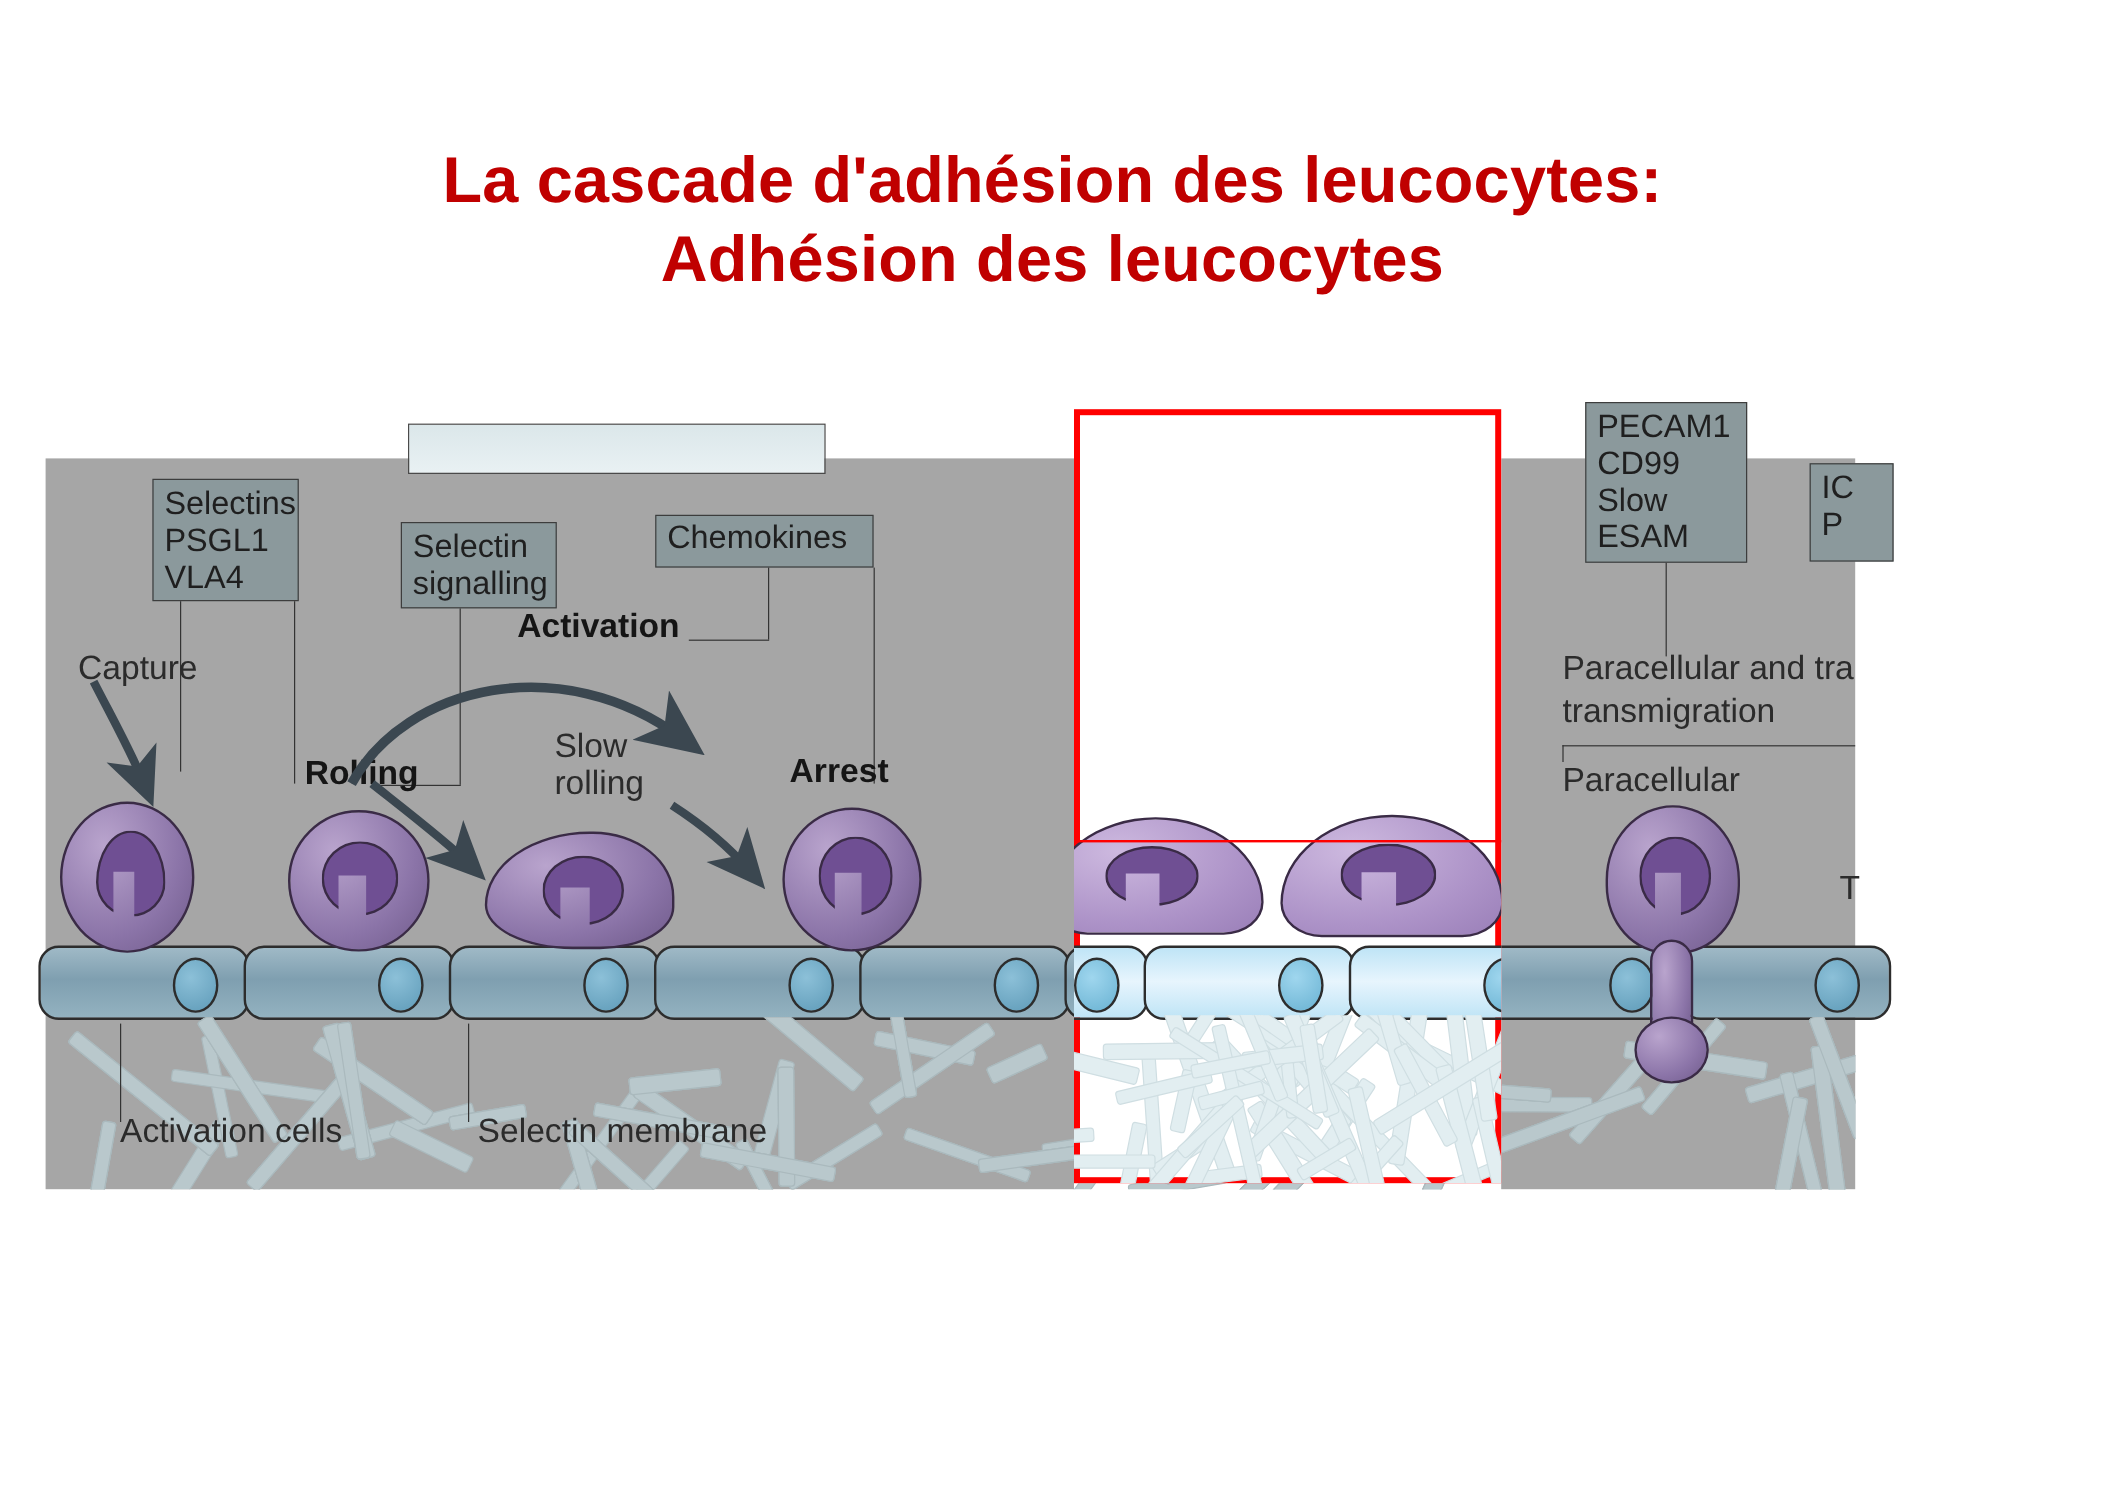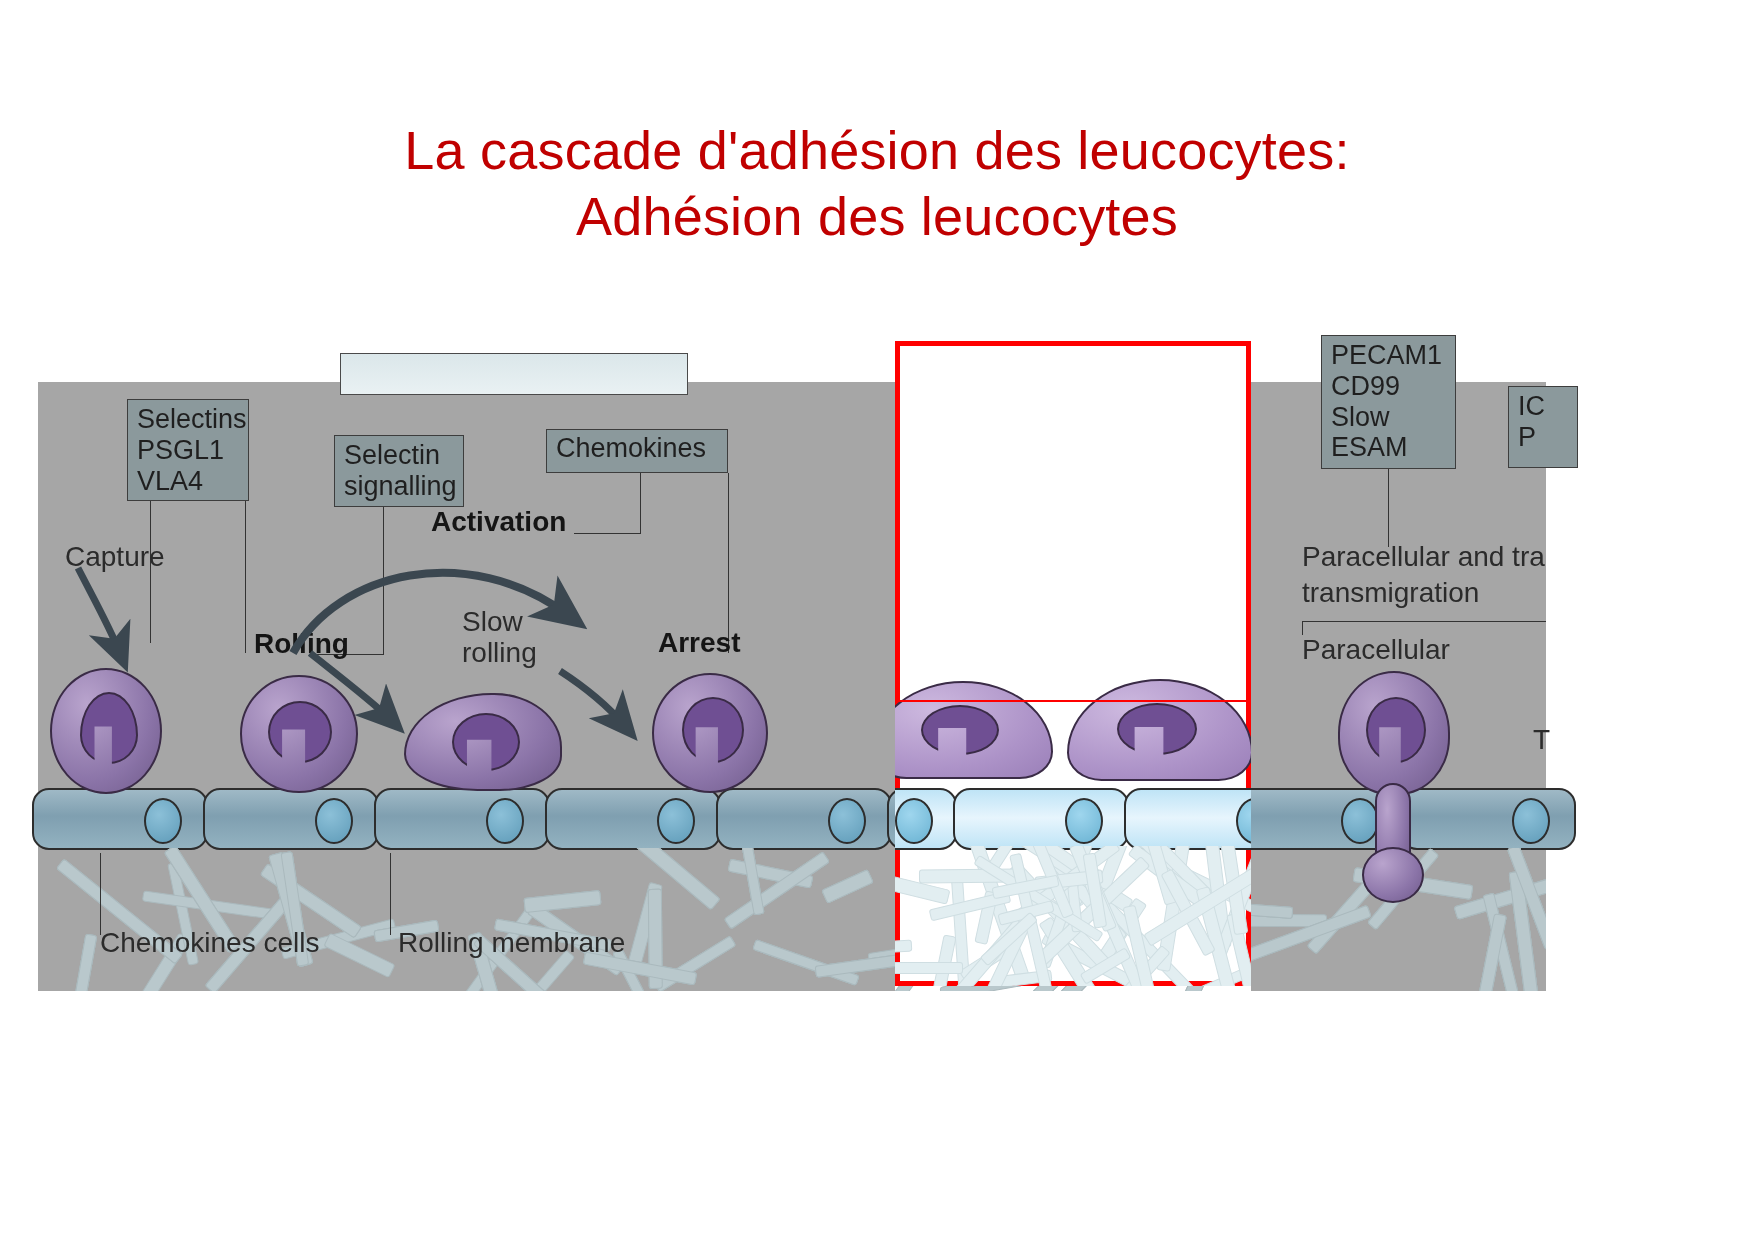--- a/index.html
+++ b/index.html
@@ -8,21 +8,21 @@
     font-family:"Liberation Sans", sans-serif;
     overflow:hidden;position:relative;
   }
   
   #title-block{
     position:absolute;left:0;top:118px;width:1754px;
     text-align:center;line-height:1.22;
   }
   #title-block .tline{
     display:block;
-    font-size:54px;font-weight:normal;color:#C00000;
+    font-size:54px;font-weight:bold;color:#C00000;
     letter-spacing:.2px;
   }
 
   
   #figure{
     position:absolute;left:38px;top:353px;width:1508px;height:638px;
   }
   .gray-pane{position:absolute;background:#a6a6a6;}
   #gray-left{left:0;top:29px;width:857px;height:609px;}
   #gray-right{left:1213px;top:29px;width:295px;height:609px;}
@@ -468,23 +468,23 @@
   <div class="fig-label bold" style="left:620px;top:274px;">Arrest</div>
 
   <div class="fig-label" style="left:1264px;top:188px;white-space:nowrap;">Paracellular and tra</div>
   <div class="fig-label" style="left:1264px;top:224px;white-space:nowrap;">transmigration</div>
   <div class="leader h" style="left:1264px;top:268px;width:244px;"></div>
   <div class="leader v" style="left:1264px;top:268px;height:14px;"></div>
   <div class="fig-label" style="left:1264px;top:281px;white-space:nowrap;">Paracellular</div>
   <div class="fig-label" style="left:1495px;top:371px;">T</div>
 
   <div class="leader v" style="left:62px;top:500px;height:82px;"></div>
-  <div class="fig-label" style="left:62px;top:574px;">Chemokines cells</div>
+  <div class="fig-label" style="left:62px;top:574px;">Activation cells</div>
   <div class="leader v" style="left:352px;top:500px;height:82px;"></div>
-  <div class="fig-label" style="left:360px;top:574px;">Rolling membrane</div>
+  <div class="fig-label" style="left:360px;top:574px;">Selectin membrane</div>
 
   <svg style="position:absolute;left:0;top:0;width:1508px;height:638px;pointer-events:none;">
     <defs>
       <marker id="ah" markerWidth="7" markerHeight="7" refX="4" refY="3.2" orient="auto">
         <path d="M0,0 L7,3.2 L0,6.4 L1.8,3.2 Z" fill="#3b4750"></path>
       </marker>
     </defs>
 
     <path d="M40,215 C58,250 72,275 82,300" stroke="#3b4750" stroke-width="7" fill="none" marker-end="url(#ah)"></path>
 

